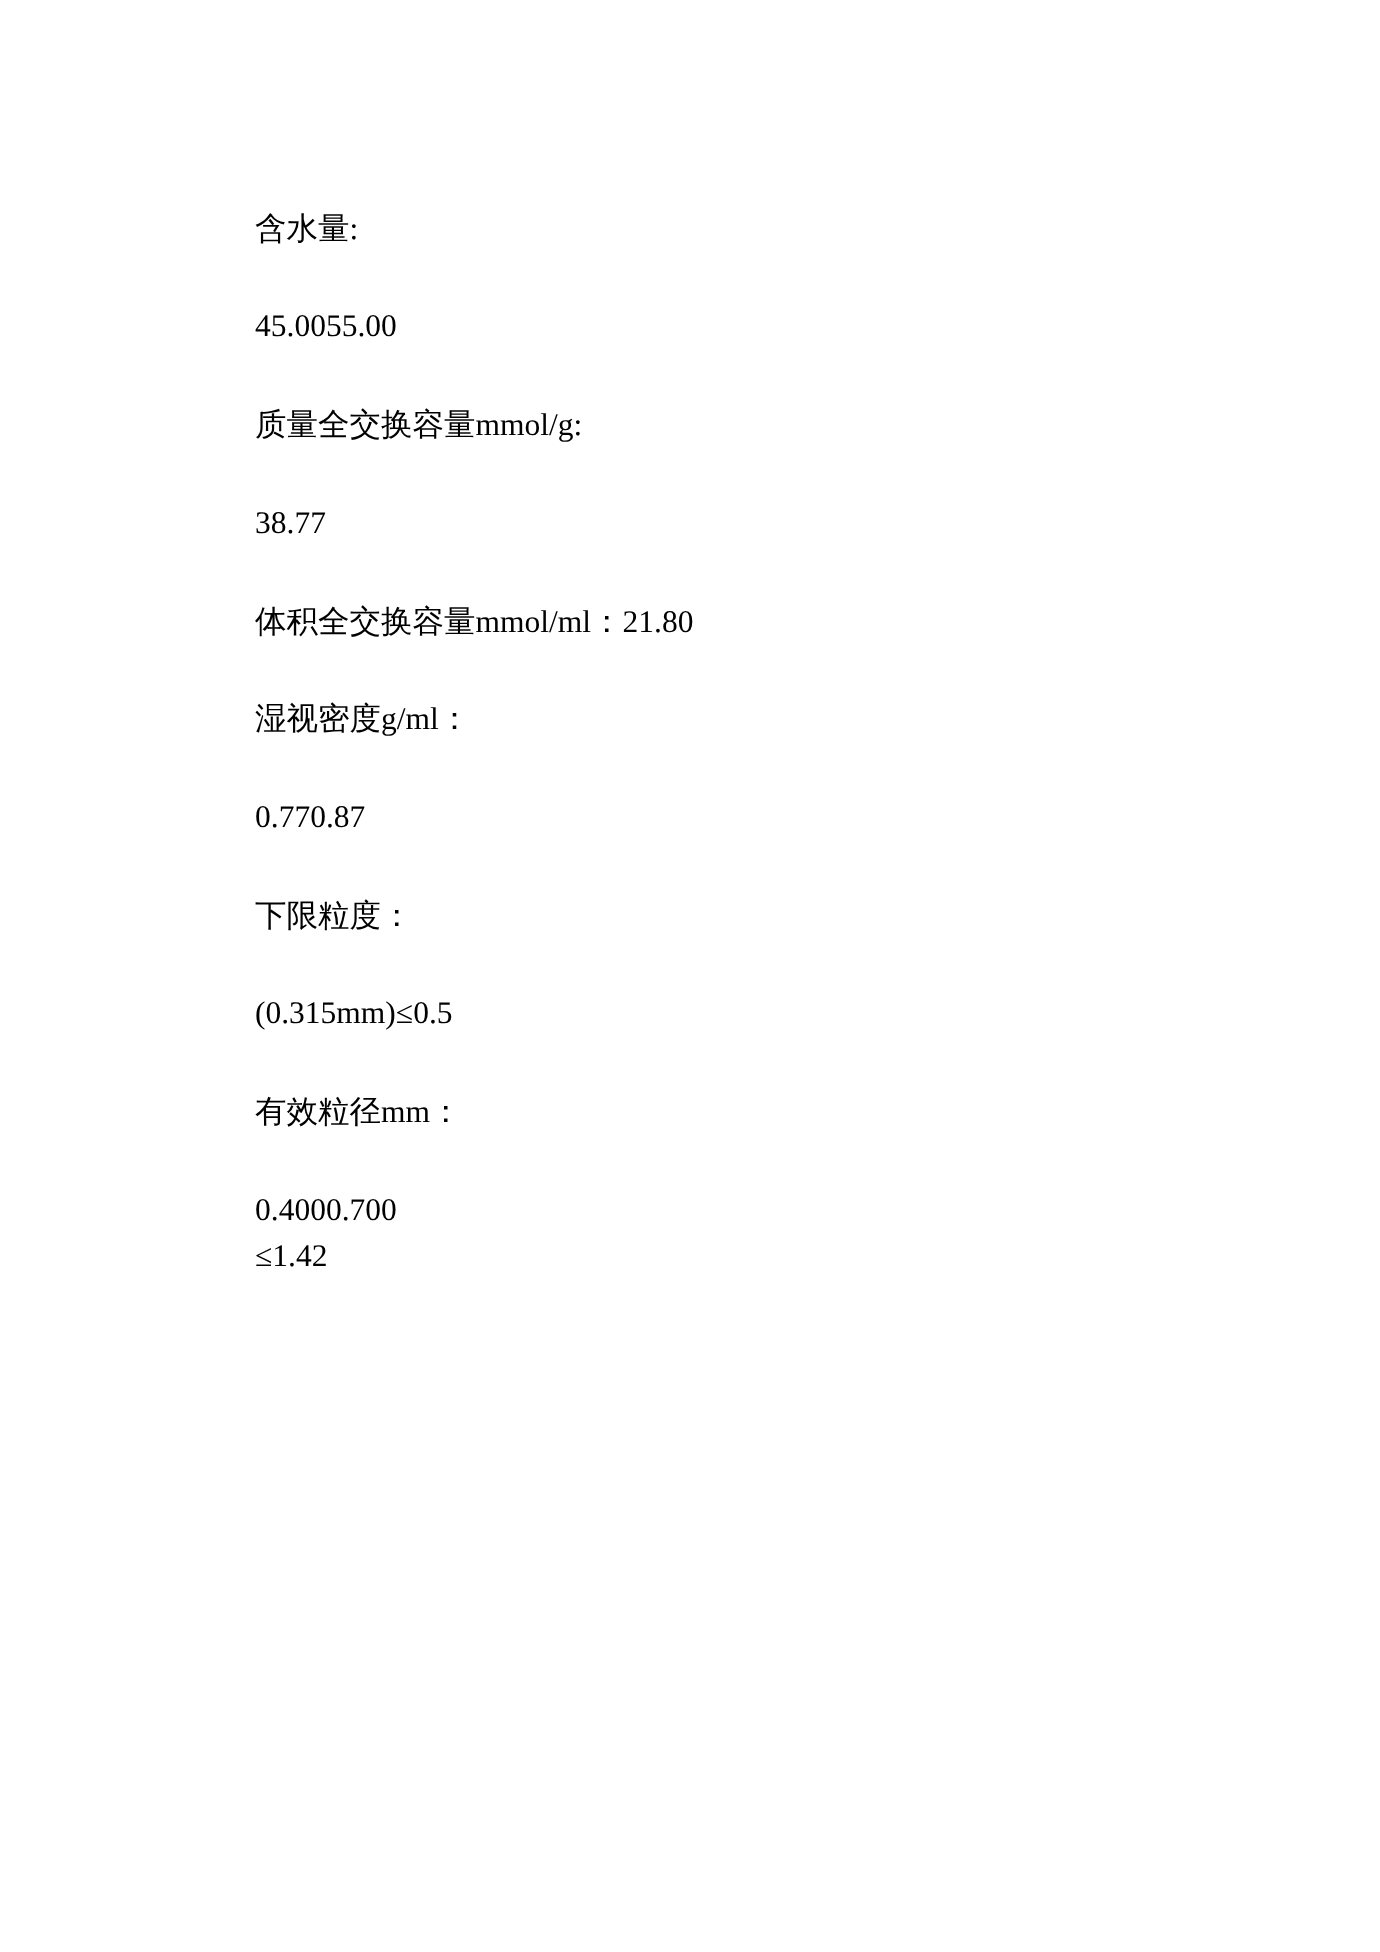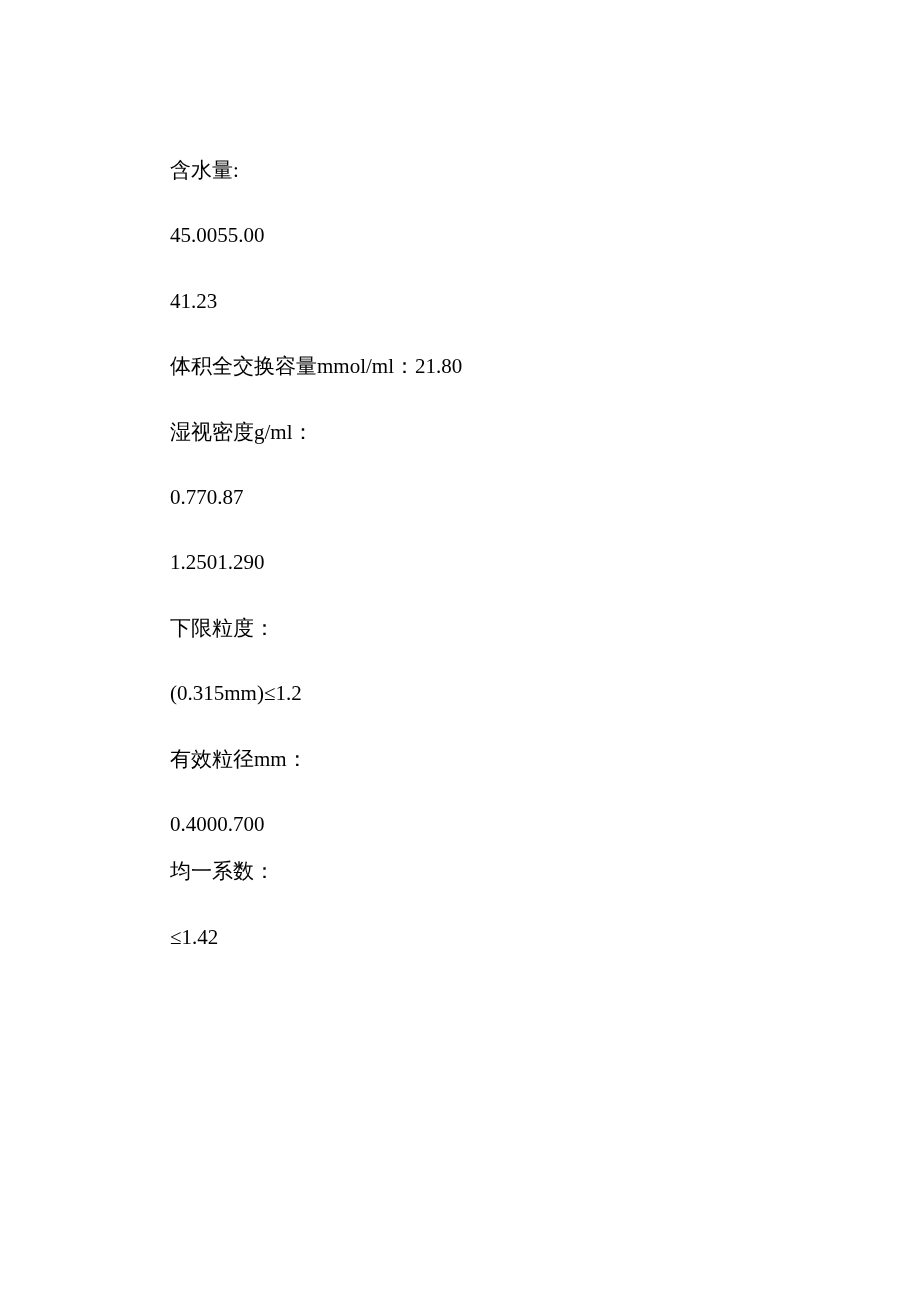--- a/index.html
+++ b/index.html
@@ -12,36 +12,34 @@
     font-size: 21px;
     color: #000000;
     line-height: 1.4;
   }
   .page {
     padding: 138px 0 0 170px;
     width: 560px;
   }
   .entry {
     margin-bottom: 36px;
-    margin-top: 18px;
   }
   .tight {
     margin-bottom: 2px;
   }
 </style>
 </head>
 <body>
 
 <div class="page">
   <div class="entry">含水量:</div>
   <div class="entry">45.0055.00</div>
-  <div class="entry">41.23</div>
+  <div class="entry">质量全交换容量mmol/g:</div>
+  <div class="entry">38.77</div>
   <div class="entry">体积全交换容量mmol/ml：21.80</div>
   <div class="entry">湿视密度g/ml：</div>
   <div class="entry">0.770.87</div>
-  <div class="entry">1.2501.290</div>
   <div class="entry">下限粒度：</div>
-  <div class="entry">(0.315mm)≤1.2</div>
+  <div class="entry">(0.315mm)≤0.5</div>
   <div class="entry">有效粒径mm：</div>
   <div class="entry tight">0.4000.700</div>
-  <div class="entry">均一系数：</div>
   <div class="entry">≤1.42</div>
 </div>
 
 </body></html>

